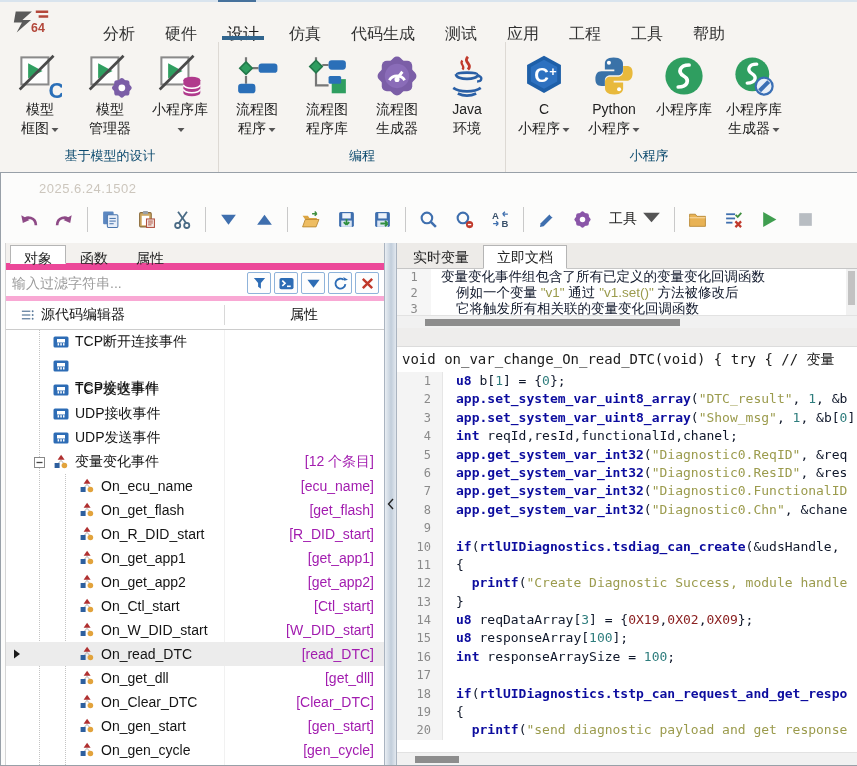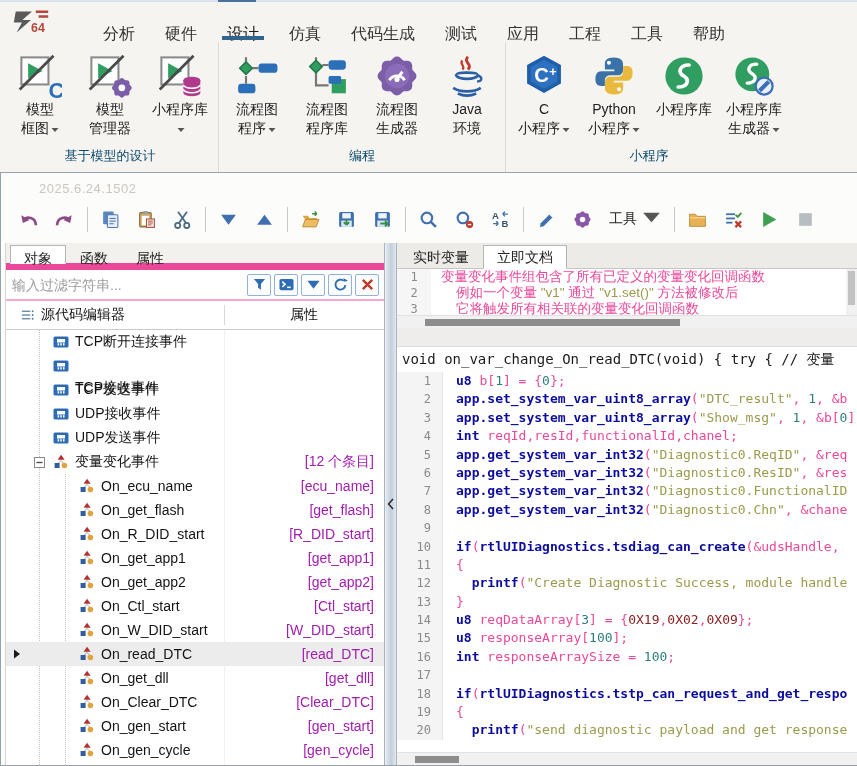--- a/index.html
+++ b/index.html
@@ -38,21 +38,21 @@
   .tbtn.withlabel { width:auto; padding:0 4px; font-size:14px; color:#222; gap:3px; }
   .tsep { width:1px; height:25px; background:#c9c9c9; }
 
   .content { position:absolute; top:70px; left:4px; right:0; bottom:0; display:flex; border-left:1px solid #d5d5d5; }
 
   
   .leftpanel { width:378px; display:flex; flex-direction:column; background:#fff; }
   .lp-tabs { height:27px; display:flex; background:#f3f1ee; border-bottom:7px solid #ec4899; padding:2px 0 0 4px; }
   .lp-tab { padding:0 13px; line-height:24px; font-size:14px; color:#222; border:1px solid transparent; cursor:default; }
   .lp-tab.active { background:#fff; border-color:#b5b5b5; border-bottom-color:#fff; margin-bottom:-1px; }
-  .lp-filter { height:31px; display:flex; align-items:center; gap:3px; padding:3px 5px 3px 6px; border-bottom:2px solid #f9a8d4; }
+  .lp-filter { height:31px; display:flex; align-items:center; gap:3px; padding:3px 5px 3px 6px; border-bottom:5px solid #f9a8d4; }
   .lp-filter input { flex:1; border:none; outline:none; font-size:14px; color:#333; background:transparent; min-width:0; }
   .lp-filter input::placeholder { color:#9a9a9a; }
   .fbtn { width:24px; height:22px; border:1px solid #8fb3da; border-radius:2px; background:#fdfdfd; display:flex; align-items:center; justify-content:center; flex:none; cursor:default; }
   .fbtn svg { width:15px; height:15px; }
   .lp-header { height:29px; display:flex; align-items:center; border-bottom:1px solid #cccccc; position:relative; font-size:14px; color:#111; }
   .lp-header .rooticon { margin:0 6px 0 14px; display:flex; }
   .lp-header .rooticon svg { width:15px; height:14px; }
   .lp-header .propcol { position:absolute; left:218px; right:0; text-align:center; }
   .lp-header::after { content:""; position:absolute; left:218px; top:4px; bottom:4px; width:1px; background:#d8d8d8; }
   .lp-tree { flex:1; position:relative; overflow:hidden; font-size:14px; }
@@ -90,21 +90,21 @@
   .codepane { flex:1; display:flex; flex-direction:column; overflow:hidden; font-family:"DejaVu Sans Mono","Liberation Mono",monospace; }
   .code-header { height:25px; line-height:25px; white-space:pre; font-size:14px; color:#1b1b1b; padding-left:5px; overflow:hidden; flex:none; background:#fff; }
   .codelines { flex:1; overflow:hidden; }
   .cline { display:flex; height:18.4px; line-height:18.4px; white-space:pre; font-size:13px; }
   .cnum { width:46px; flex:none; text-align:right; padding-right:11px; color:#8a8a8a; background:#f4f4f4; border-right:1px solid #e6e6e6; font-size:12px; }
   .ctext { padding-left:13px; overflow:hidden; }
   .tk { color:#0c0c9e; font-weight:bold; }
   .ts { color:#9b9b4d; }
   .tn { color:#2e7d7d; }
   .th { color:#8b2121; }
-  .tp { color:#ec4899; }
+  .tp { color:#0f172a; }
 </style>
 </head>
 <body>
 
 <div class="top-strip">
     <div class="seg"></div>
   </div>
 
 <div class="menubar">
   <div class="logo">

